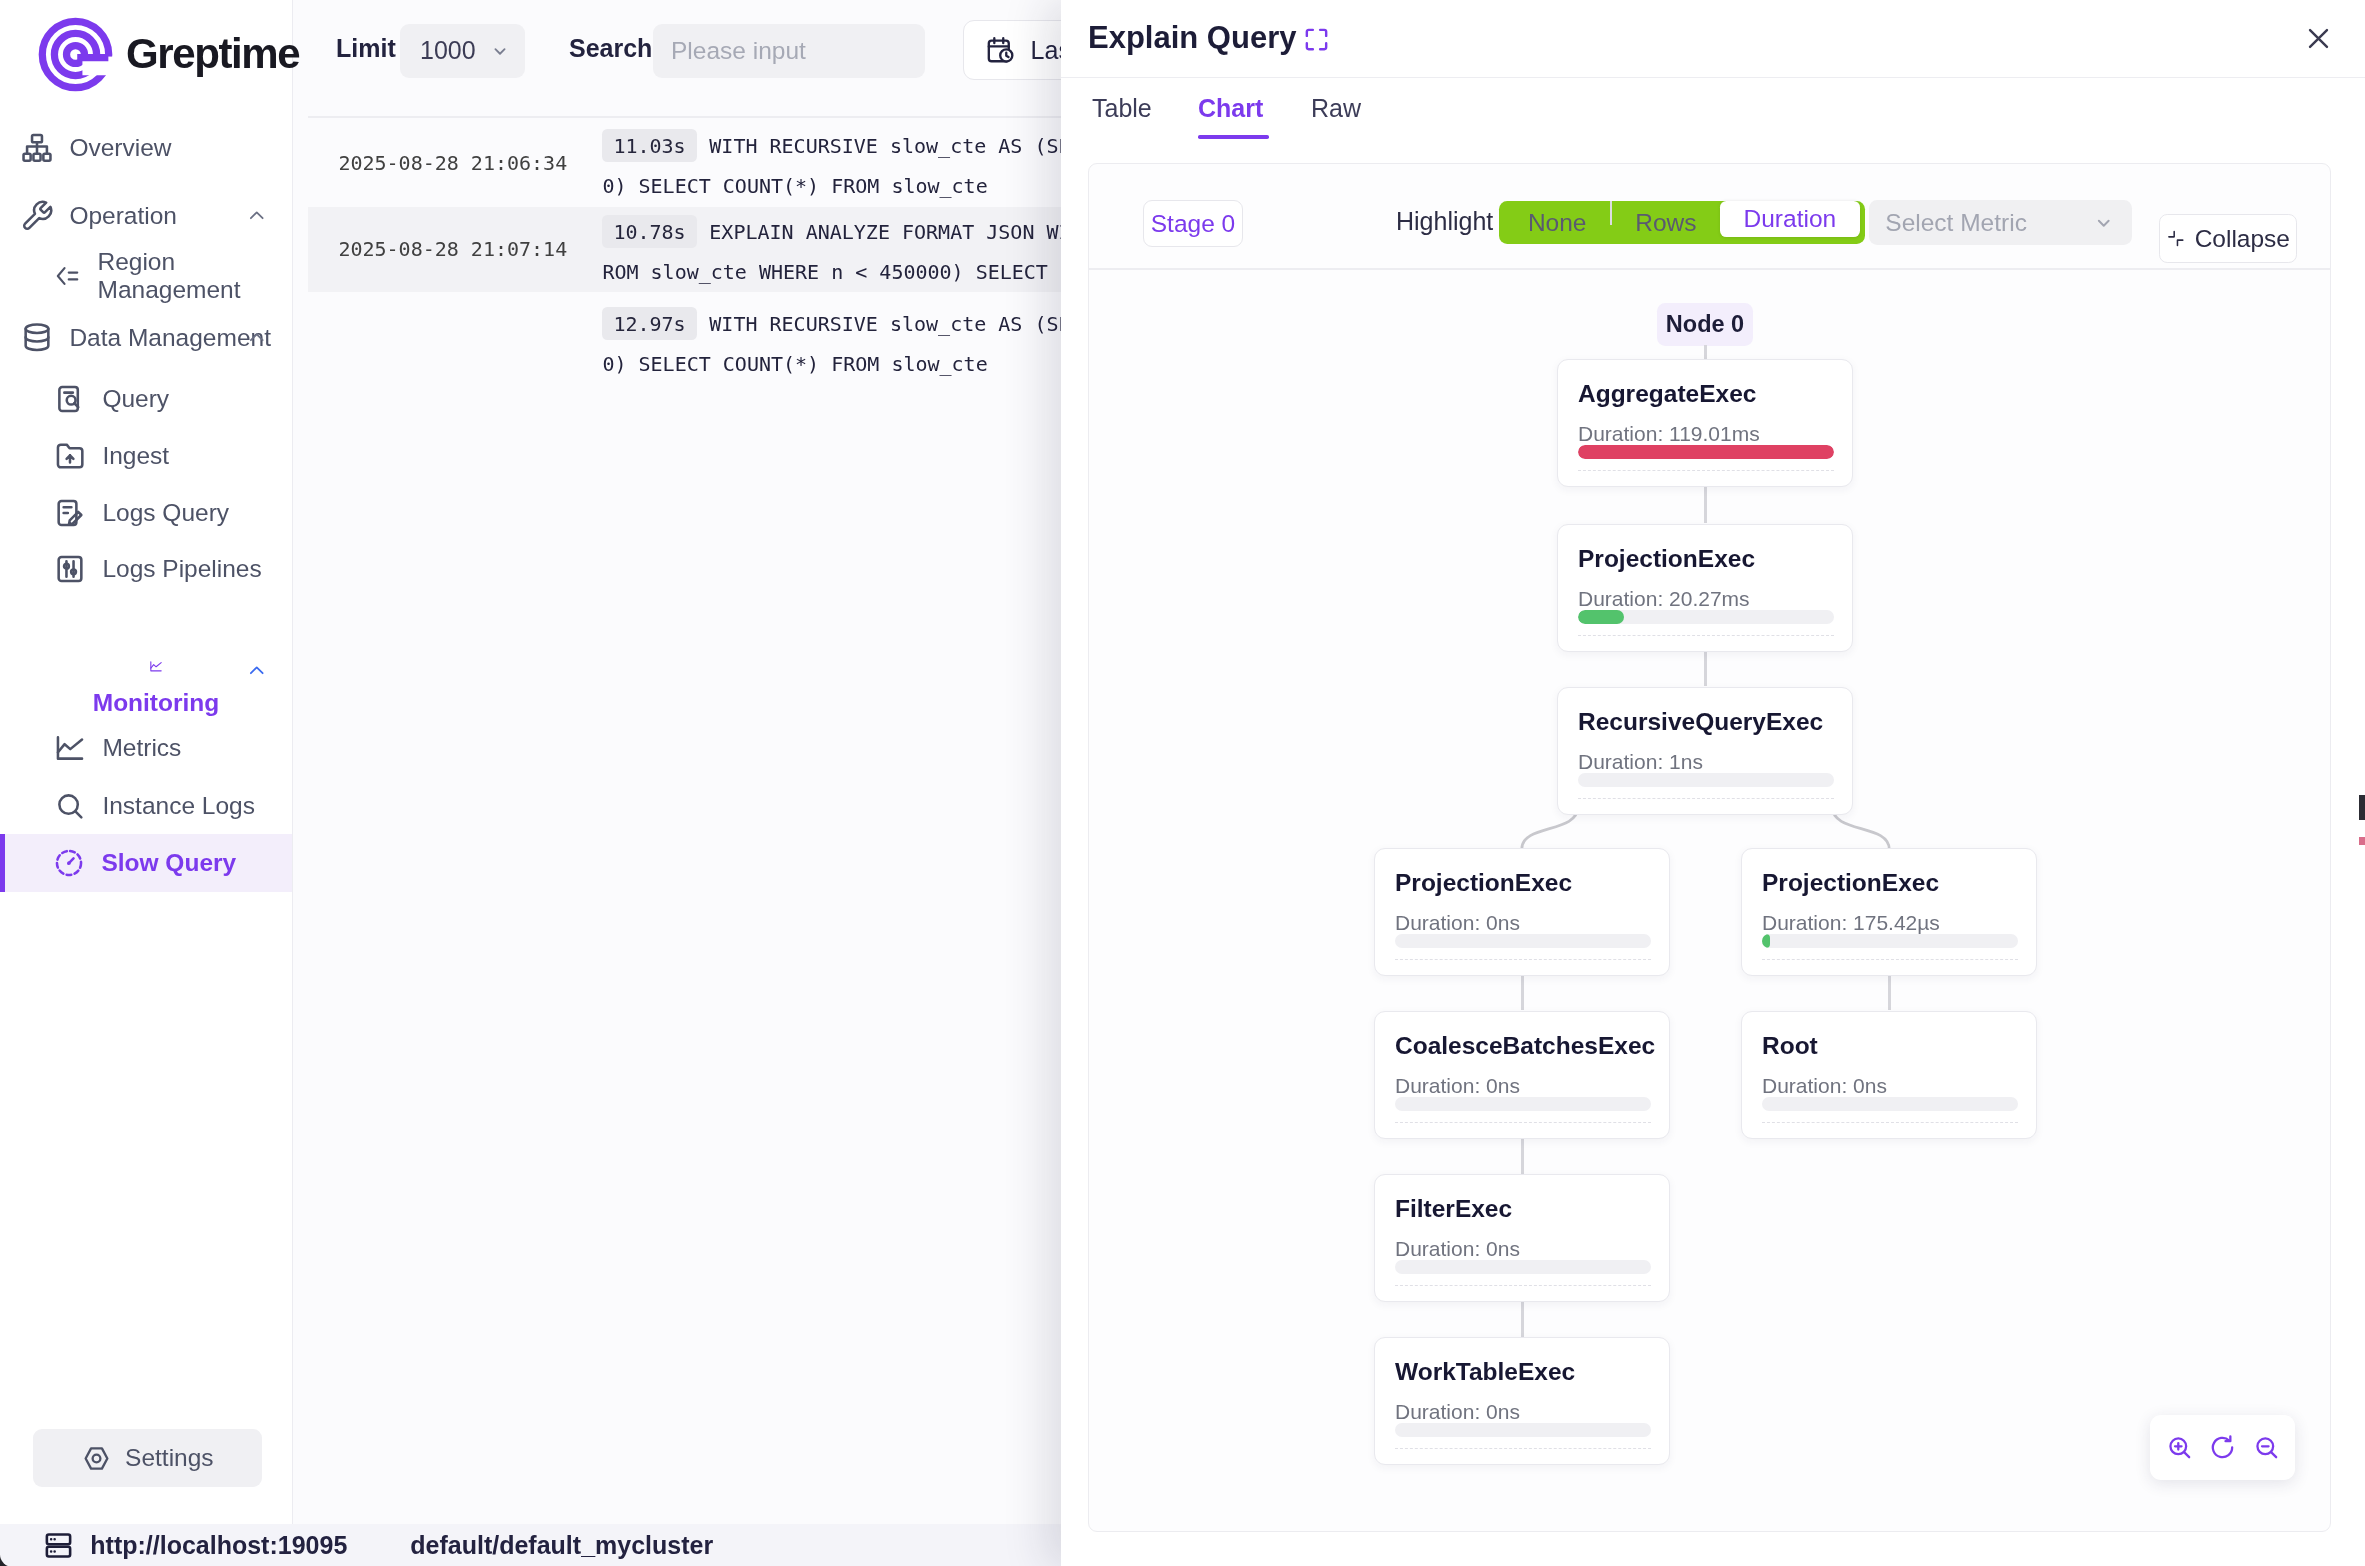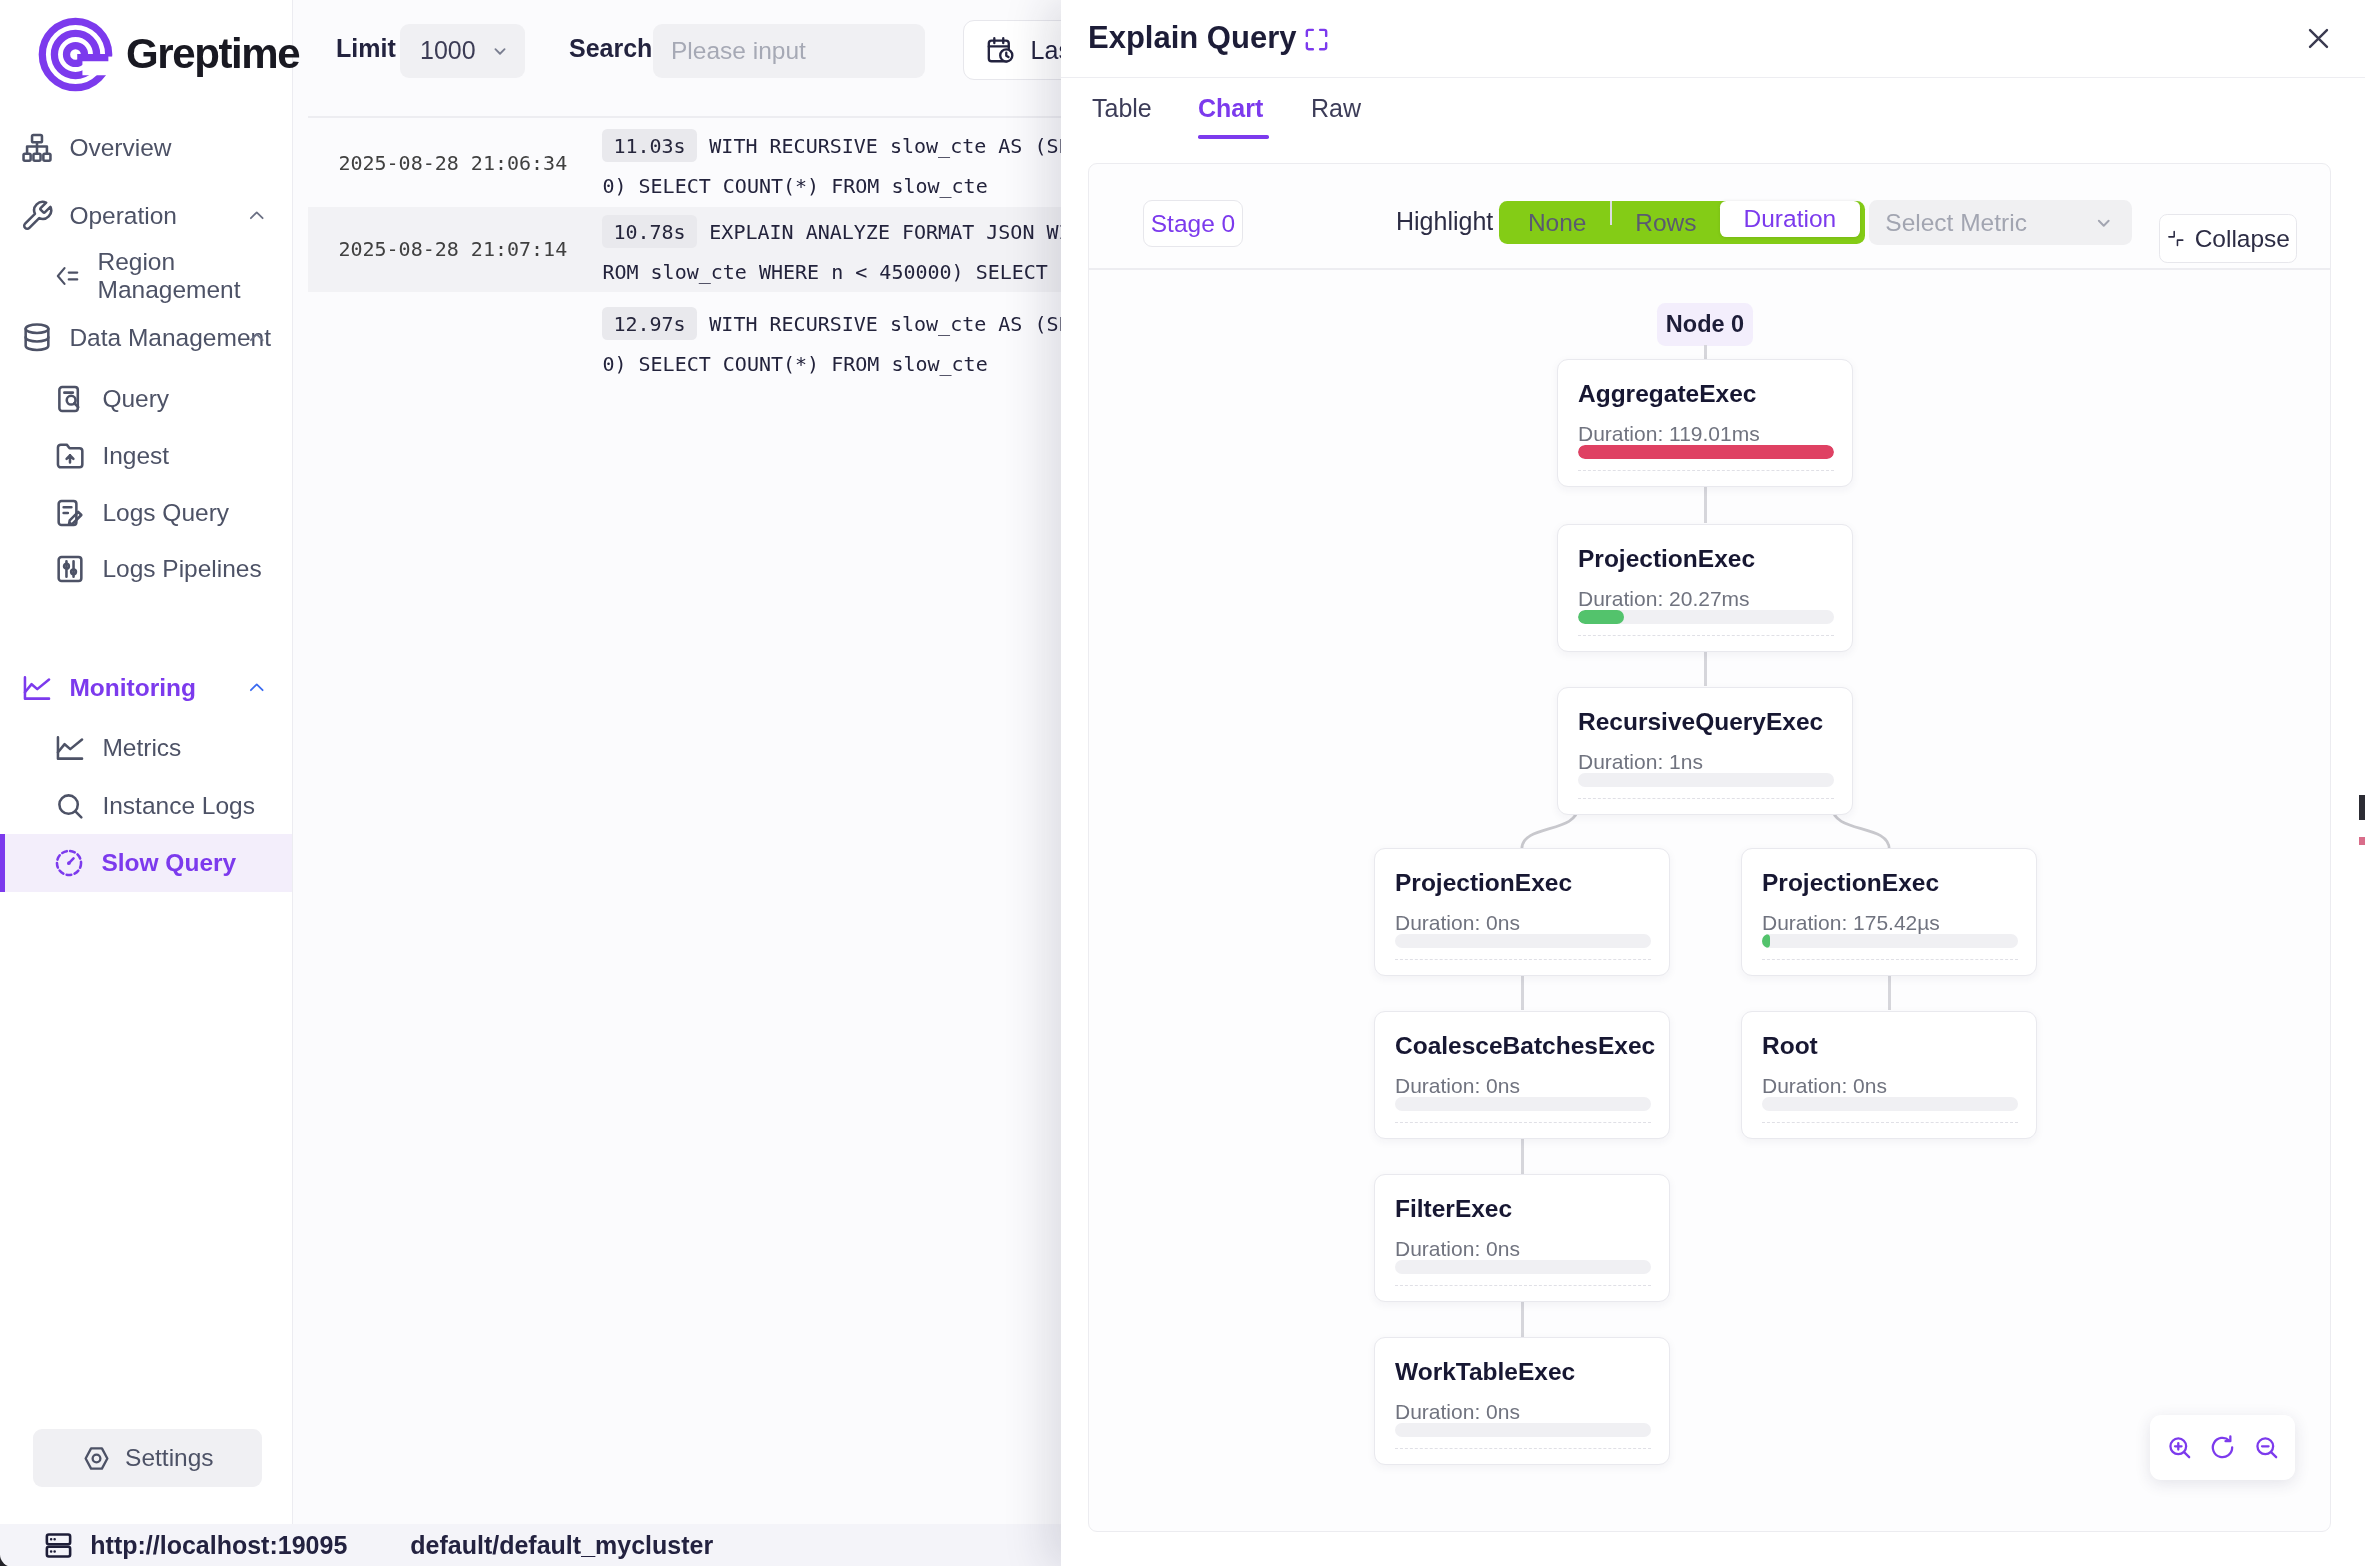--- a/index.html
+++ b/index.html
@@ -11,21 +11,21 @@
   
   .sidebar { position:absolute; left:0; top:0; width:293px; height:1524px; background:#fff; border-right:1.8px solid #ececf1; z-index:2; }
   .logo { position:absolute; left:34px; top:12.7px; display:flex; align-items:center; gap:9px; }
   .logo-text { font-size:42px; font-weight:800; letter-spacing:-1.4px; color:#191922; }
   .side-item { position:absolute; height:58px; display:flex; align-items:center; gap:15.4px; font-size:24.5px; color:#4d5266; width:100%; cursor:pointer; }
   .side-item svg { stroke:currentColor; fill:none; stroke-width:1.8; stroke-linecap:round; stroke-linejoin:round; }
   .lvl0 { padding-left:20px; }
   .lvl1 { padding-left:53px; }
   .side-chevron { position:absolute; right:23.5px; }
   .side-chevron svg { stroke:#6b7084; }
-  .sect-active { color:#7c3aed; font-weight:700; }
+  .sect-active { color:#7c3aed; font-weight:700;flex-direction:column; }
   .sect-active .side-chevron svg { stroke:#3b6bf0; }
   .item-active { color:#7c3aed; font-weight:700; background:#f3eefb; border-left:5.4px solid #7c3aed; padding-left:47px; }
   .settings-btn { position:absolute; left:33px; top:1429px; width:229px; height:58px; background:#f0f0f3; border:none; border-radius:9px; display:flex; align-items:center; justify-content:center; gap:12.7px; font-size:24.5px; color:#4d5266; font-family:inherit; cursor:pointer; }
   .settings-btn svg { stroke:#4d5266; fill:none; stroke-width:1.8; stroke-linecap:round; stroke-linejoin:round; }
 
   
   .main { position:absolute; left:293px; top:0; width:768px; height:1524px; overflow:hidden; z-index:1; }
   .tb-label { position:absolute; font-size:25px; font-weight:700; color:#23233f; top:34px; }
   .limit-select { position:absolute; left:107px; top:23.5px; width:125px; height:54px; background:#f0f0f3; border-radius:9px; display:flex; align-items:center; justify-content:space-between; padding:0 14.5px 0 20px; font-size:25px; color:#3c3c55; cursor:pointer; }
   .search-input { position:absolute; left:360px; top:23.5px; width:272px; height:54px; background:#f0f0f3; border:none; border-radius:9px; padding:0 18px; font-size:24.5px; font-family:inherit; color:#3c3c55; }

